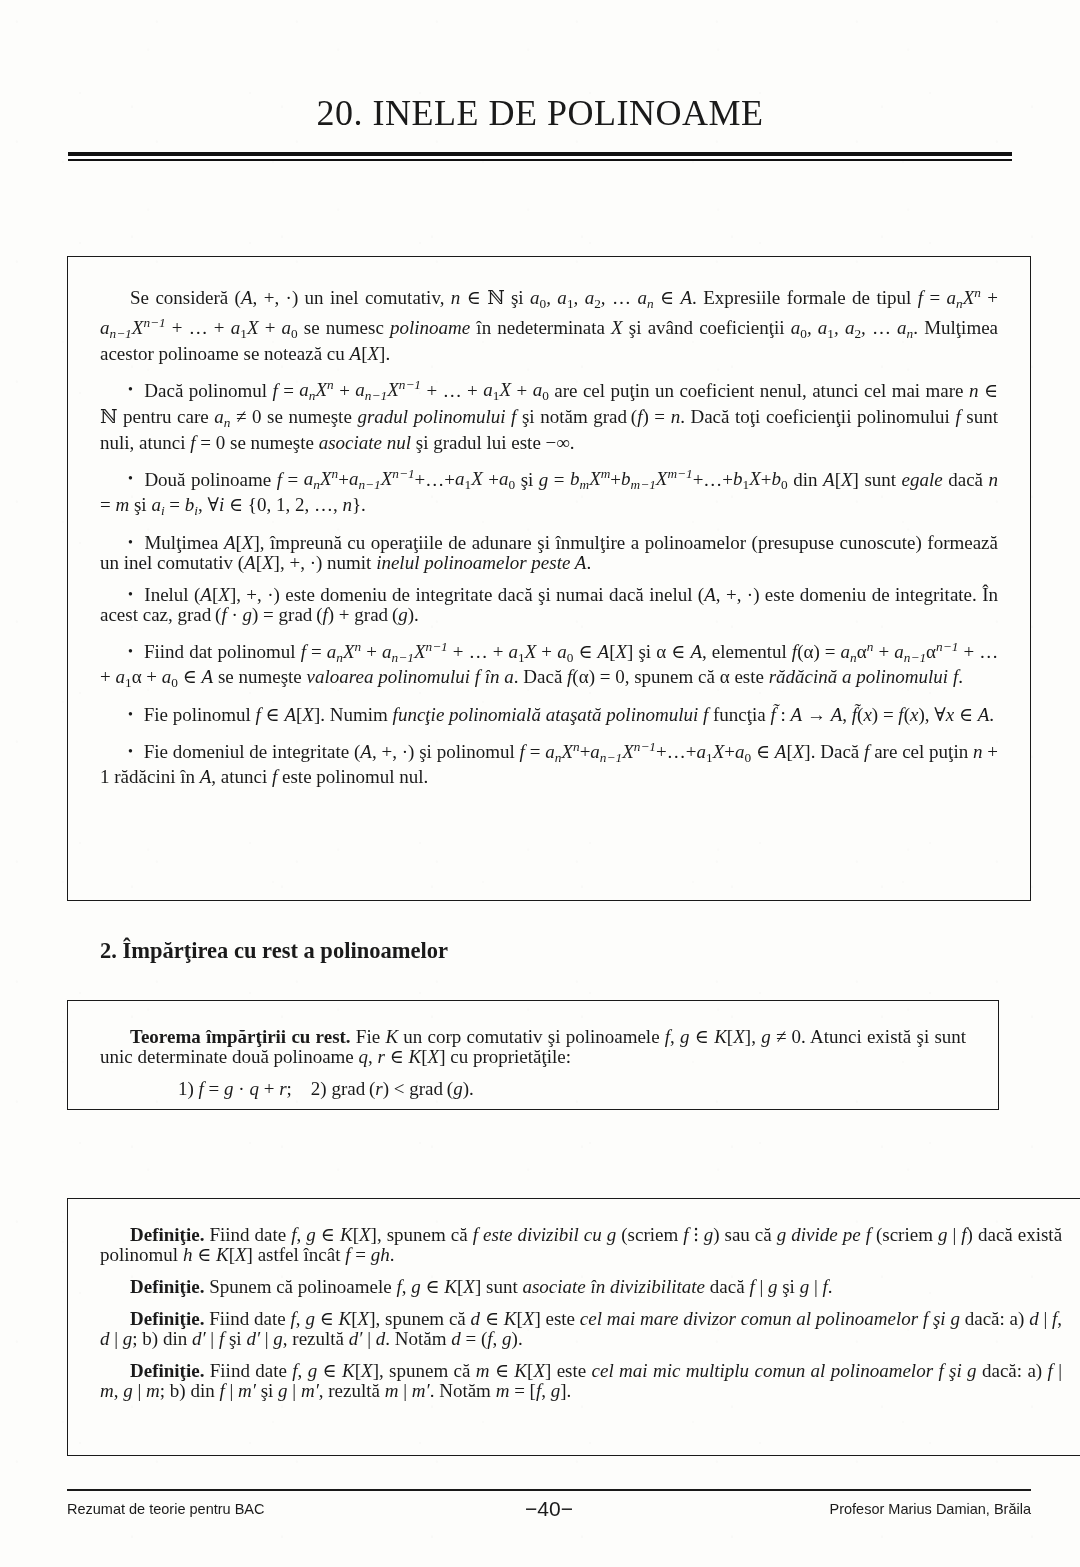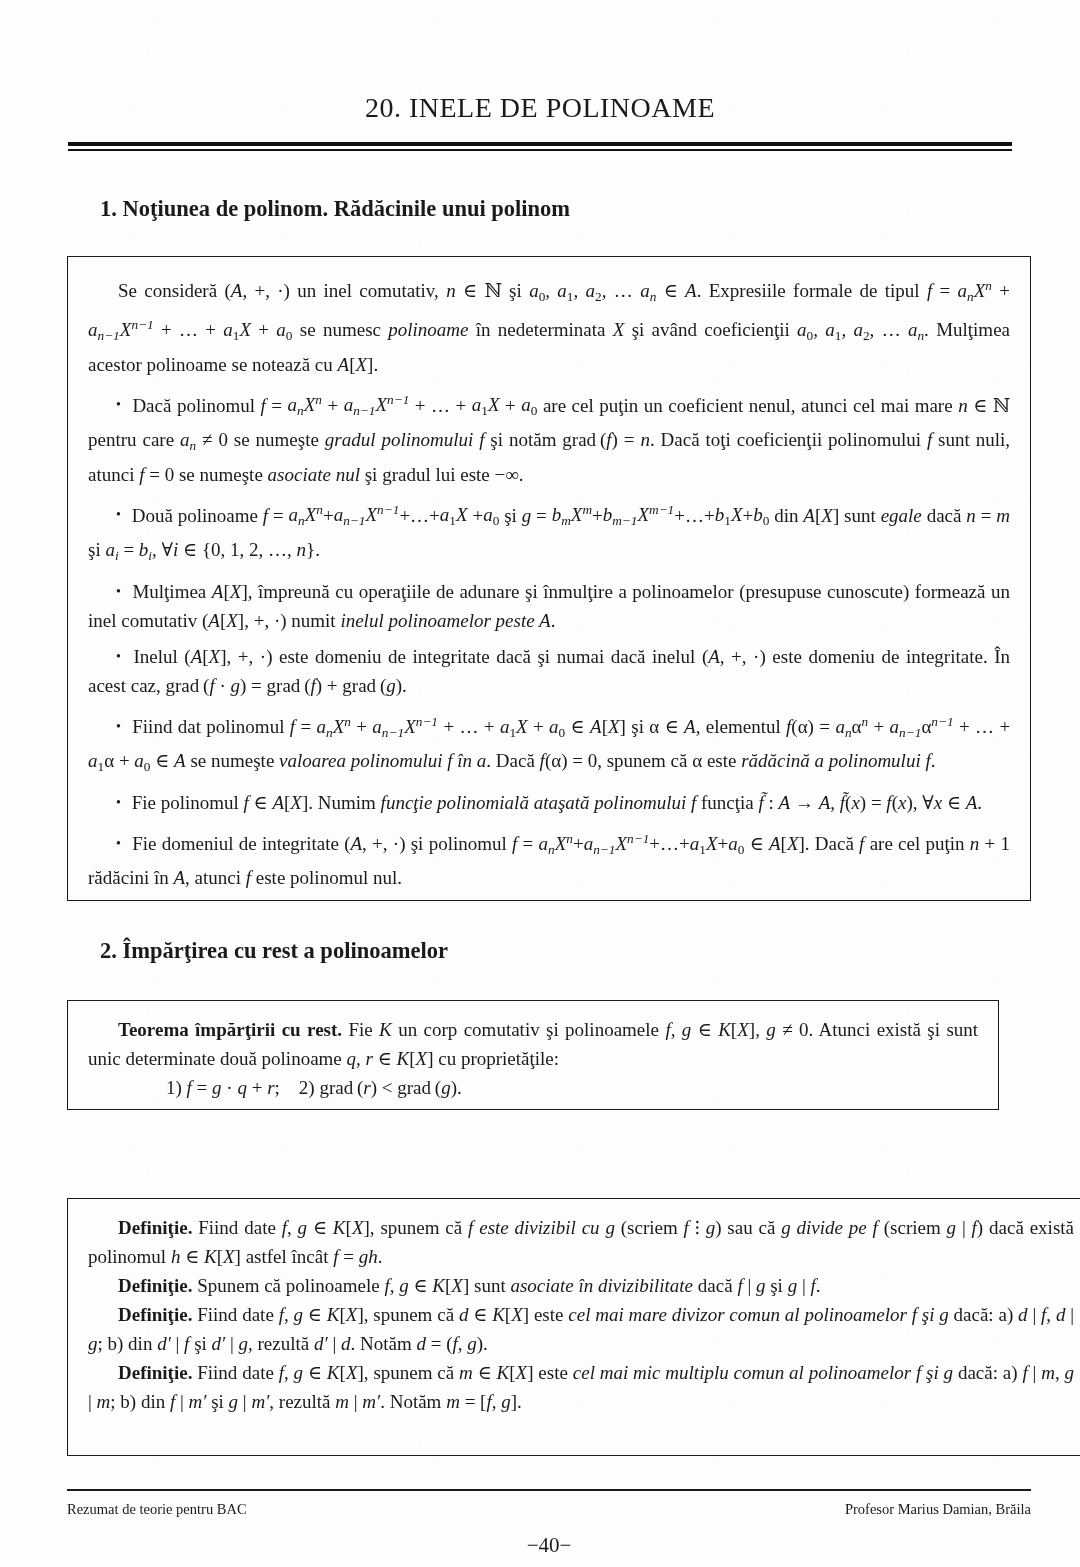--- a/index.html
+++ b/index.html
@@ -39,21 +39,21 @@
   }
   .content {
     position: absolute;
     left: 0; top: 0;
     width: 1080px;
   }
 
   
   .doc-title {
     text-align: center;
-    font-size: 28px;
+    font-size: 36px;
     letter-spacing: 0.5px;
     font-weight: normal;
     margin: 0;
     padding-top: 92px;
     font-family: "Liberation Serif", "DejaVu Serif", serif;
   }
   .title-rule {
     margin: 18px 68px 0 68px;
     border-top: 4px solid #111;
     border-bottom: 2px solid #111;
@@ -83,23 +83,23 @@
   #box-1 { left: 67px; top: 256px; width: 964px; height: 645px; }
   #box-2 { left: 67px; top: 1000px; width: 932px; height: 110px; }
   #box-3 { left: 67px; top: 1198px; width: 1028px; height: 258px; }
 
   .boxinner {
     padding: 14px 20px 10px 20px;
   }
 
   
   p.para {
-    margin: 0;
+    margin: 12px;
     font-size: 19px;
-    line-height: 29px;
+    line-height: 20px;
     text-align: justify;
     text-justify: inter-word;
     font-family: "Liberation Serif", "DejaVu Serif", serif;
   }
   p.indent { text-indent: 30px; }
   p.bulleted { text-indent: 28px; }
   p.gap { margin-top: 7px; }
 
   .bullet {
     font-size: 14px;
@@ -127,36 +127,35 @@
     width: 964px;
     border-top: 2.2px solid #1a1a1a;
   }
   .footer {
     position: absolute;
     top: 1497px;
     left: 67px;
     width: 964px;
     height: 30px;
     font-size: 14.5px;
-    font-family: Liberation Serif, serif;
+    font-family: Liberation Sans, sans-serif;
   }
   .footer-left  { position: absolute; left: 0;   top: 4px; }
-  .footer-mid   { position: absolute; left: 0; right: 0; top: 0px; text-align: center; font-size: 21px; margin-top: 36px; }
+  .footer-mid   { position: absolute; left: 0; right: 0; top: 0px; text-align: center; font-size: 21px; }
   .footer-right { position: absolute; right: 0;  top: 4px; }
 </style>
 </head>
 <body>
 
 <div class="page">
 <div class="content">
 
   <h1 class="doc-title">20.  INELE DE POLINOAME</h1>
   <div class="title-rule"></div>
 
-  <div class="section-heading sh-1">1. Noţiunea de polinom. Rădăcinile unui polinom</div>
 
   <div class="framed" id="box-1">
     <div class="boxinner">
 
       <p class="para indent">
         <span>Se consideră </span><span class="mr">(</span><span class="m">A</span><span class="mr">, +, ·)</span> un inel comutativ, <span class="m">n</span> <span class="mr">∈</span> <span class="bb">ℕ</span> şi <span class="m">a<span class="subr">0</span>, a<span class="subr">1</span>, a<span class="subr">2</span>, <span class="mr">…</span> a<span class="sub">n</span></span> <span class="mr">∈</span> <span class="m">A</span>. Expresiile formale de tipul
         <span class="m">f</span> <span class="mr">=</span> <span class="m">a<span class="sub">n</span>X<span class="sup">n</span></span> <span class="mr">+</span> <span class="m">a<span class="sub">n−1</span>X<span class="sup">n−1</span></span> <span class="mr">+ … +</span> <span class="m">a<span class="subr">1</span>X</span> <span class="mr">+</span> <span class="m">a<span class="subr">0</span></span> se numesc <span class="it">polinoame</span> în nedeterminata <span class="m">X</span> şi având coeficienţii
         <span class="m">a<span class="subr">0</span>, a<span class="subr">1</span>, a<span class="subr">2</span>, <span class="mr">…</span> a<span class="sub">n</span></span>. Mulţimea acestor polinoame se notează cu <span class="m">A</span><span class="mr">[</span><span class="m">X</span><span class="mr">]</span>.
       </p>
 

